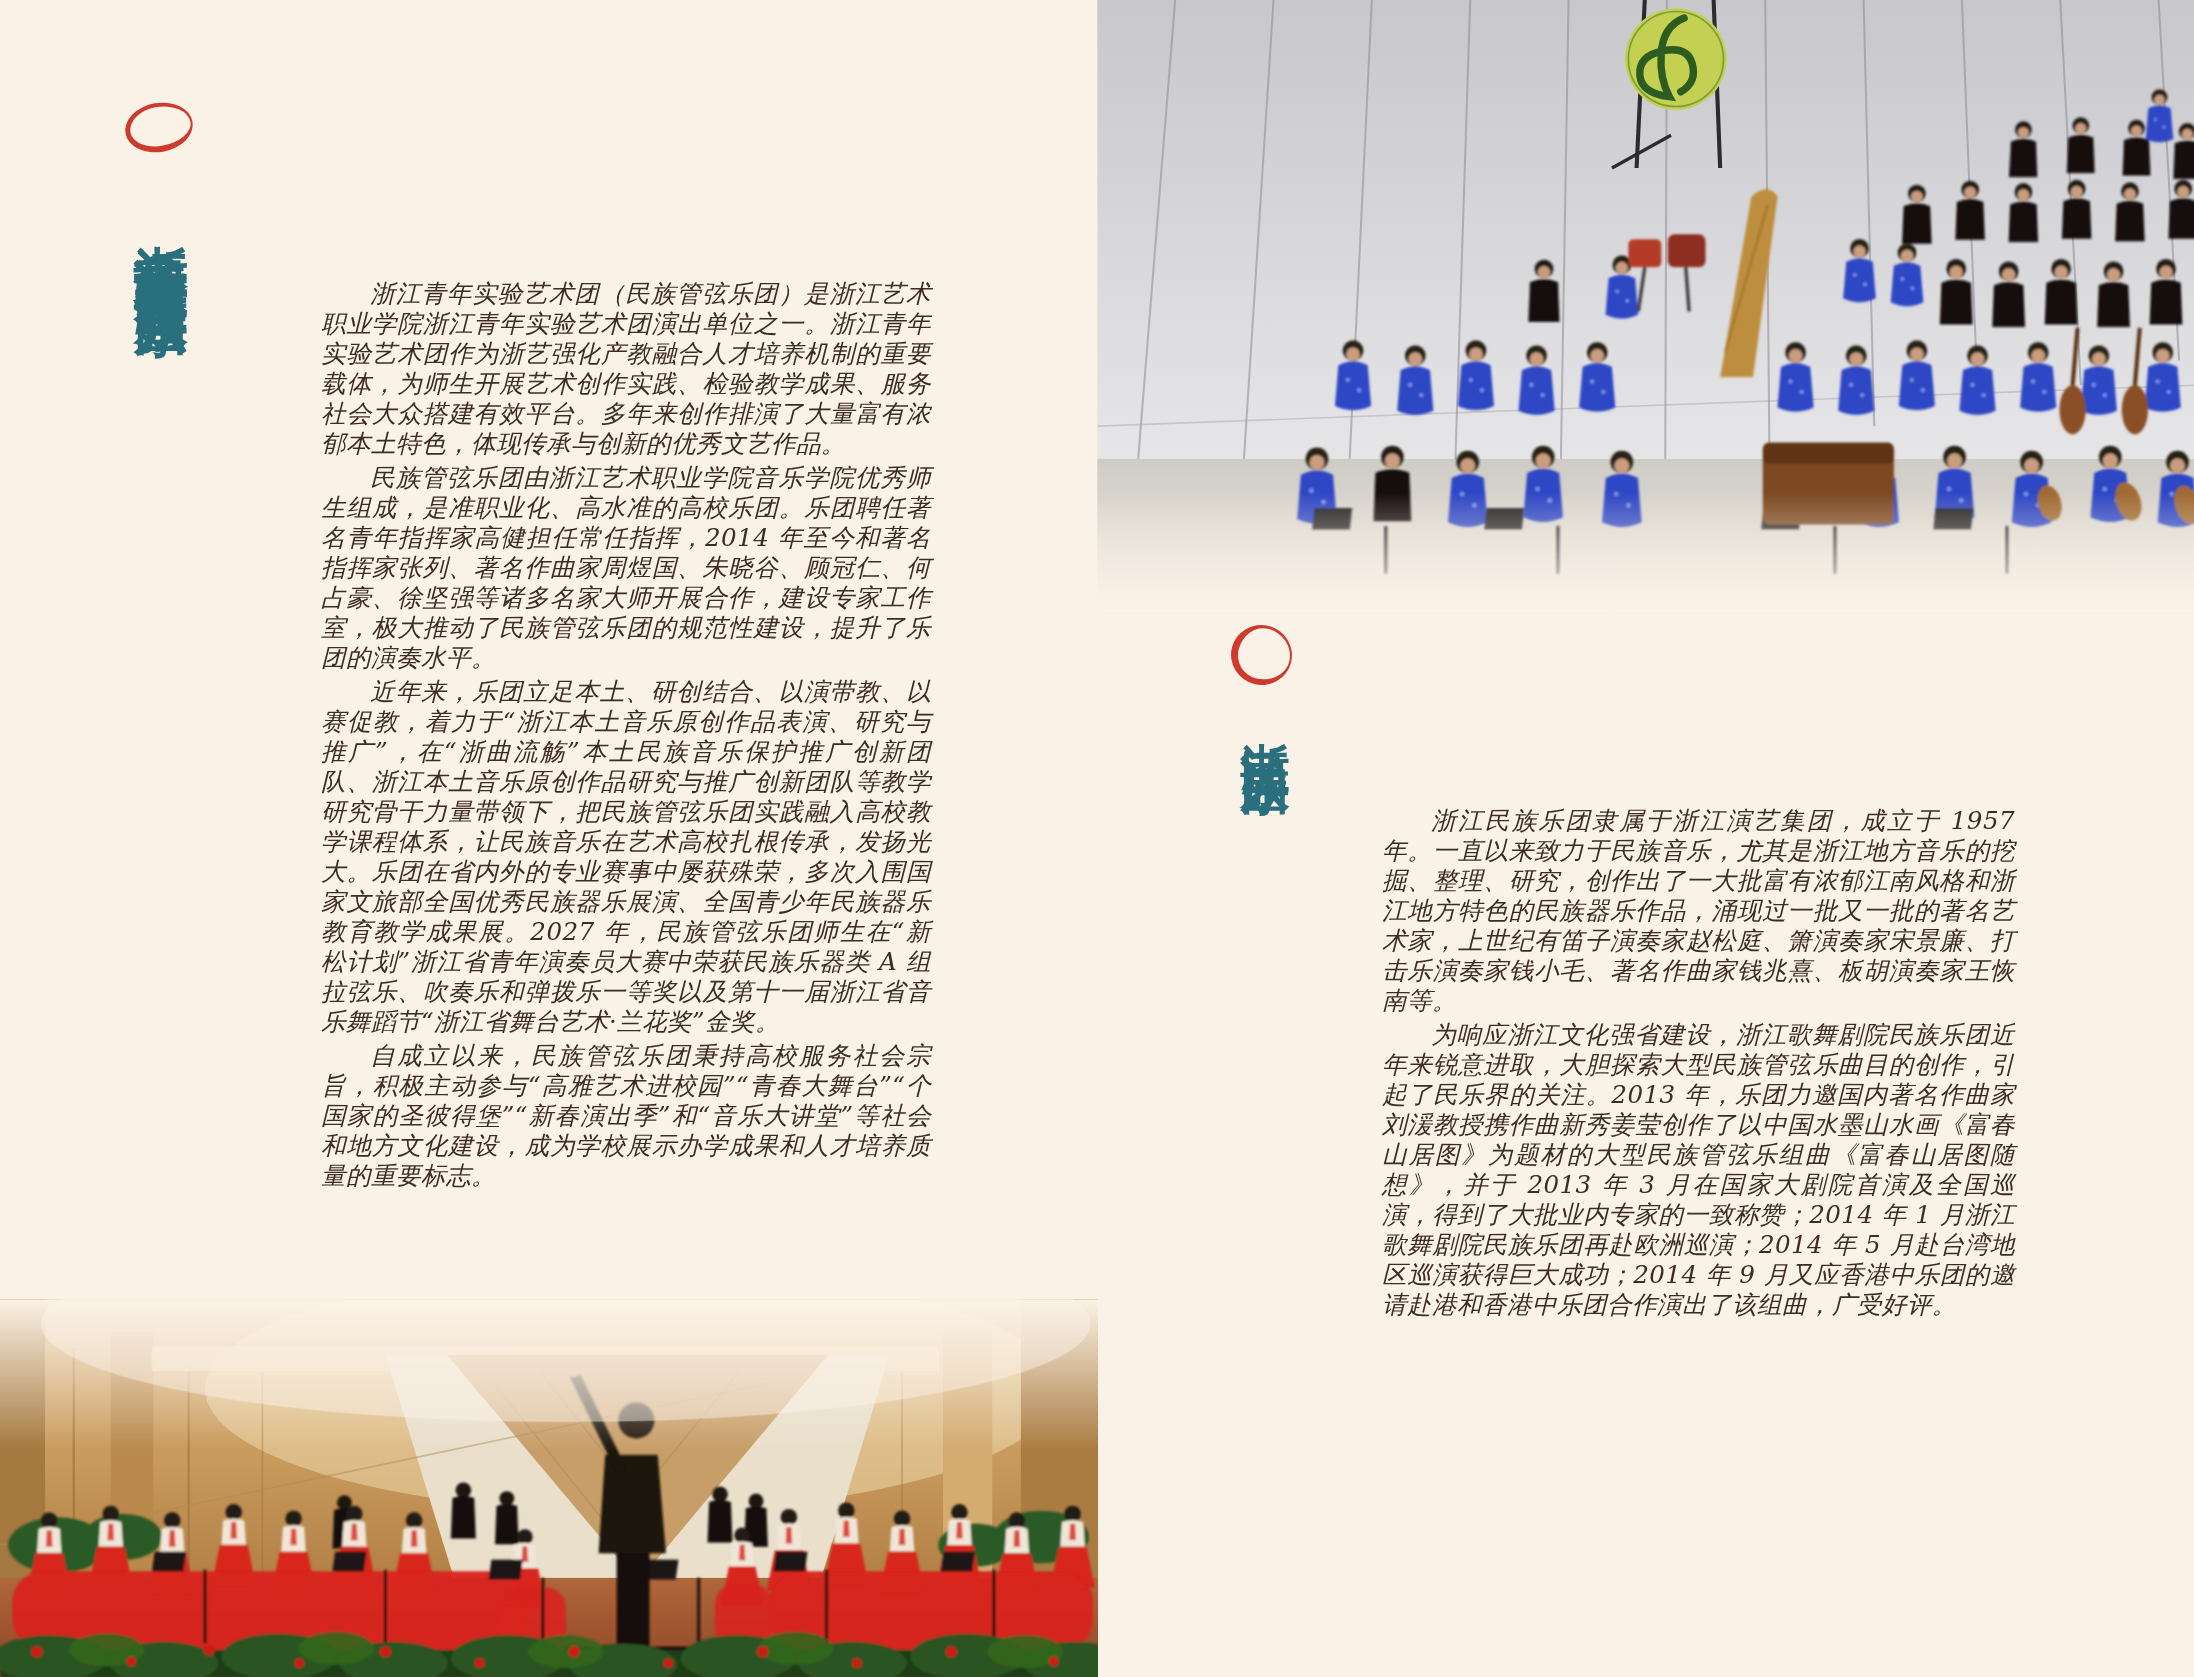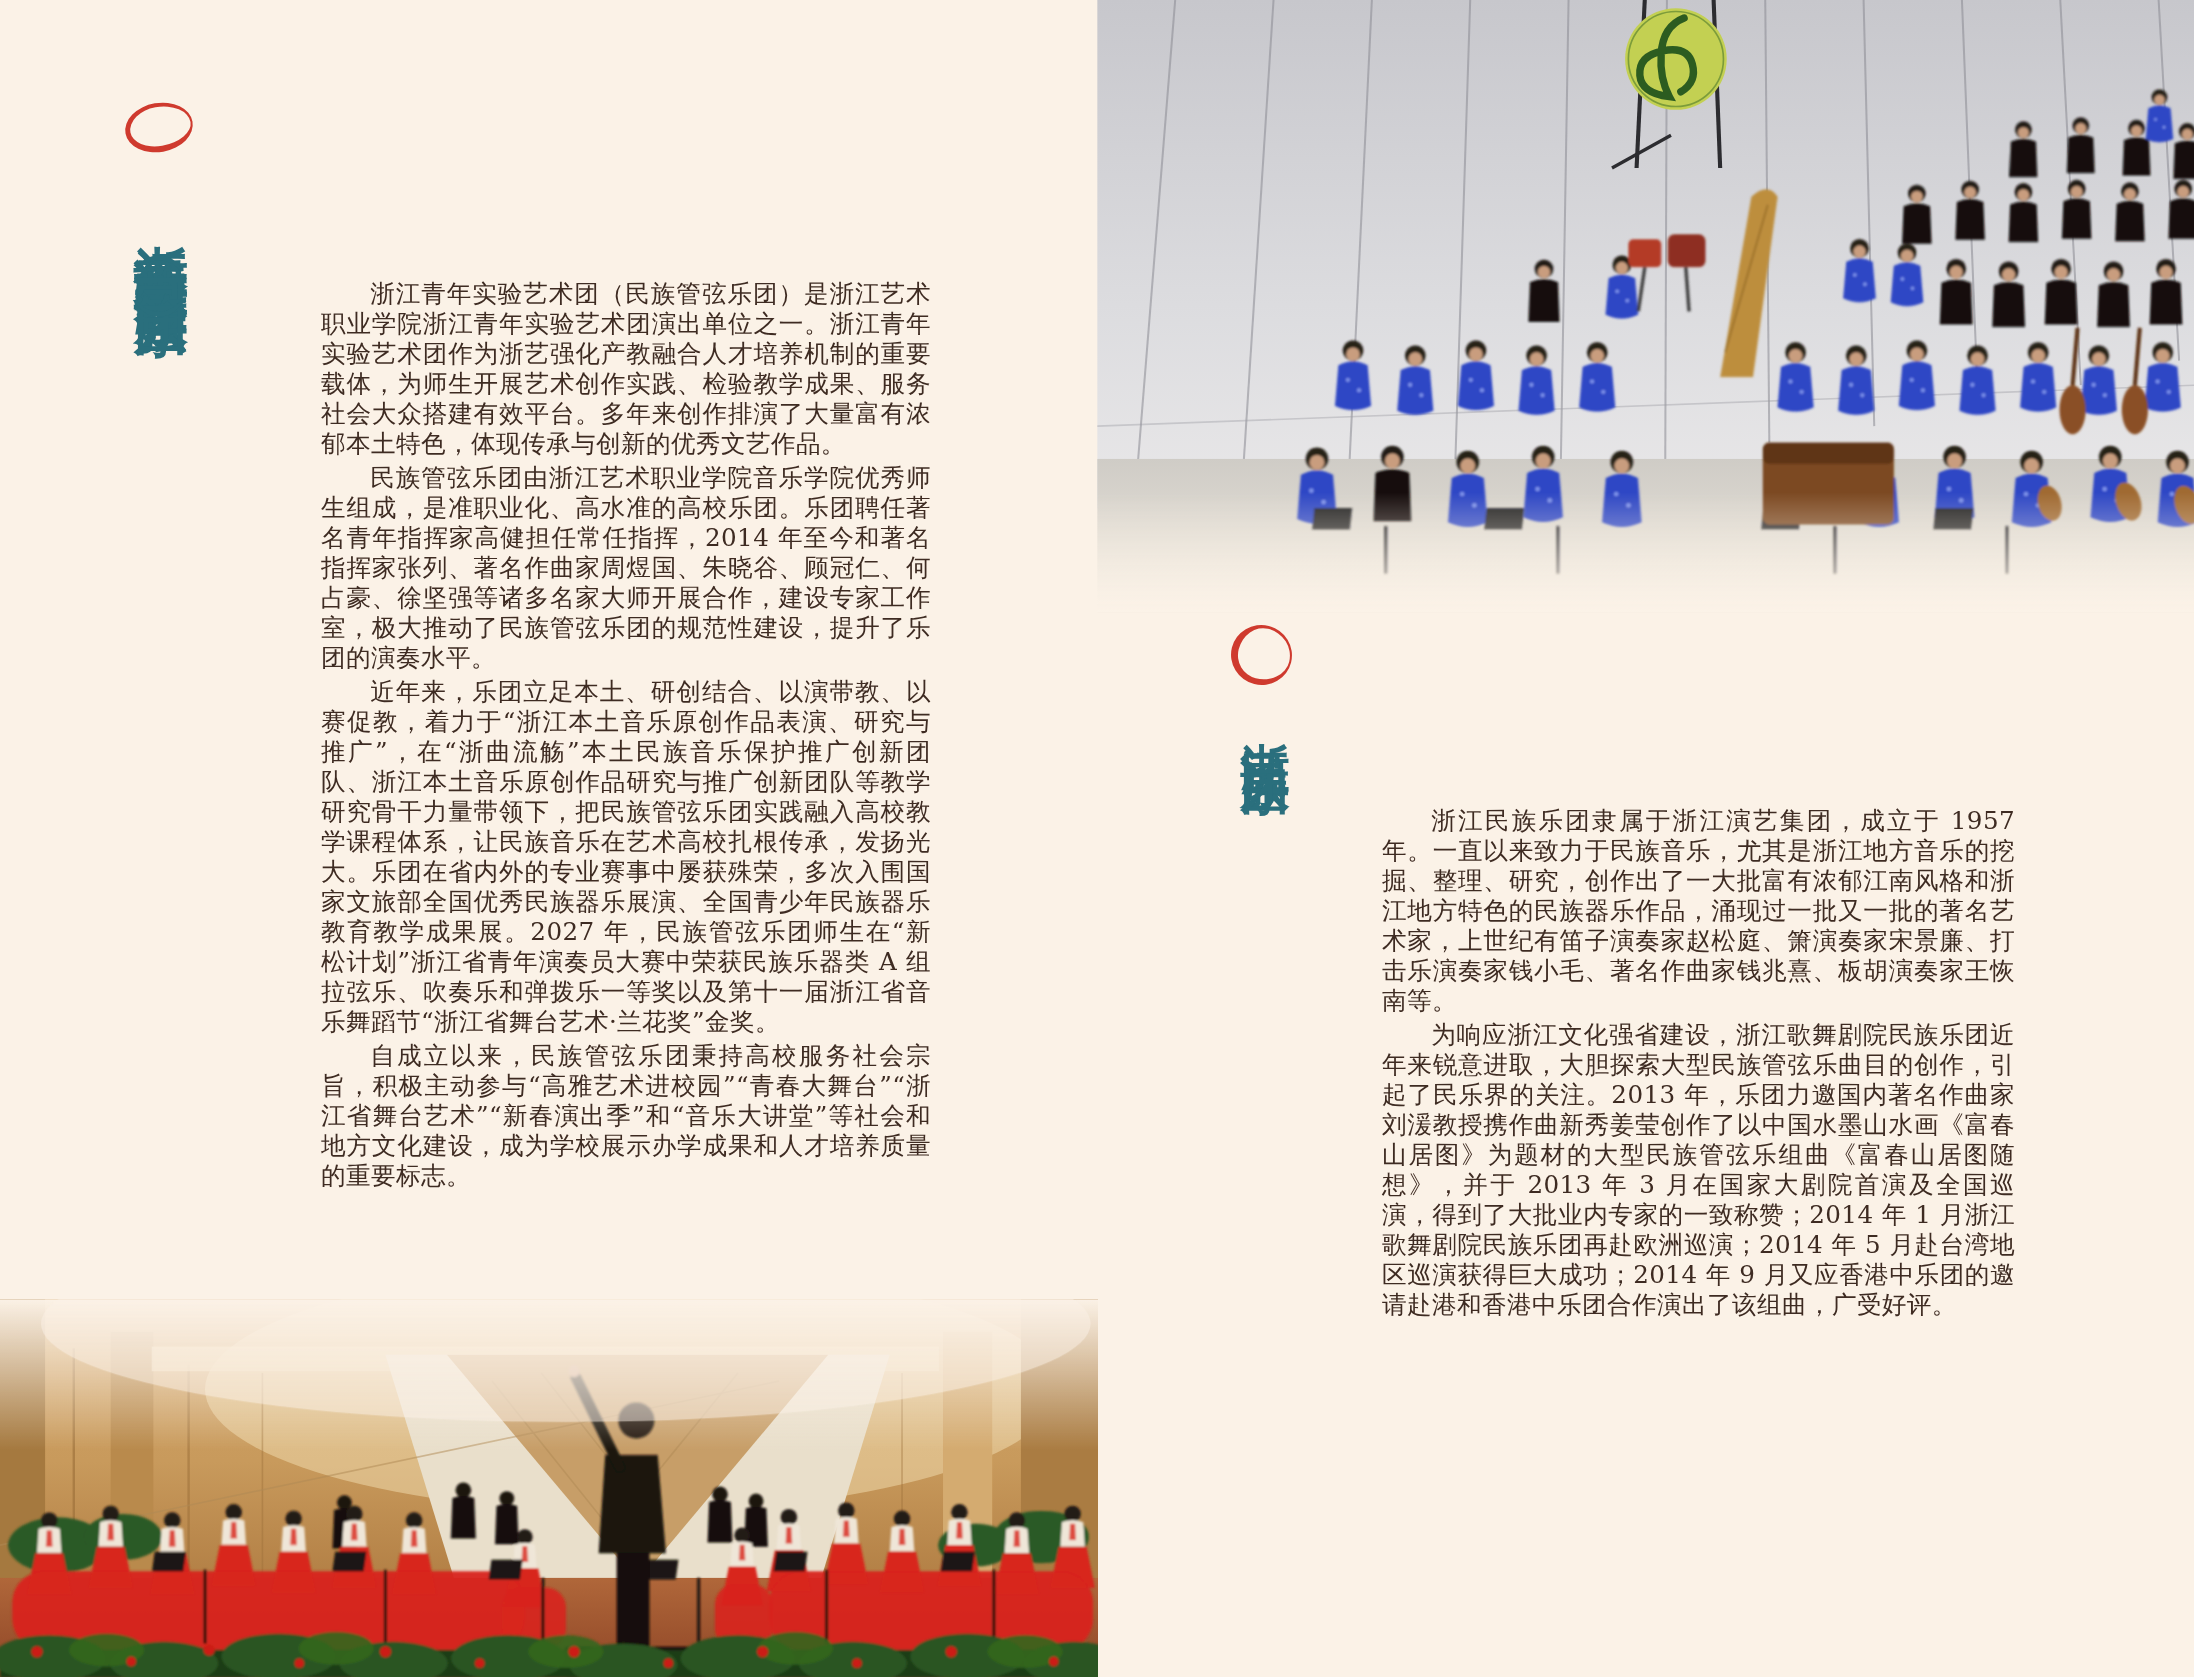--- a/index.html
+++ b/index.html
@@ -16,21 +16,21 @@
   .right-title{left:1233px;top:703px;font-size:49px;letter-spacing:5.7px;}
   
   .ring{position:absolute;border-radius:50%;border-style:solid;border-color:#cf3a2e;}
   .ring-left{left:125px;top:103px;width:61px;height:39px;border-width:4.1px 2.5px 6.6px 5.7px;transform:rotate(-10deg);}
   .ring-right{left:1231px;top:625px;width:52px;height:51px;border-width:3.3px 2.5px 6.6px 7.4px;transform:rotate(14deg);}
   
   .bodytext{
     position:absolute;color:#3e2b22;font-size:24.6px;line-height:30px;
     text-align:justify;text-justify:inter-ideograph;letter-spacing:0.4px;
   }
-  .bodytext p{margin:0 0 4.1px 0;text-indent:2em;}
+  .bodytext p{margin:0 0 4.1px 0;text-indent:2em;font-style:italic;}
   .left-body{left:321px;top:279px;width:610px;}
   .right-body{left:1382px;top:806px;width:633px;}
   
   .photo{position:absolute;overflow:hidden;}
   .photo-top{left:1097px;top:0;width:1098px;height:613px;}
   .photo-bottom{left:0;top:1299px;width:1098px;height:379px;}
   .photo svg{display:block;}
 </style>
 </head>
 <body>
@@ -193,21 +193,21 @@
     </svg>
   </div>
 
   <div class="ring ring-left"></div>
   <div class="vtitle left-title">浙江青年实验艺术团（民族管弦乐团）</div>
 
   <div class="bodytext left-body">
     <p>浙江青年实验艺术团（民族管弦乐团）是浙江艺术职业学院浙江青年实验艺术团演出单位之一。浙江青年实验艺术团作为浙艺强化产教融合人才培养机制的重要载体，为师生开展艺术创作实践、检验教学成果、服务社会大众搭建有效平台。多年来创作排演了大量富有浓郁本土特色，体现传承与创新的优秀文艺作品。</p>
     <p>民族管弦乐团由浙江艺术职业学院音乐学院优秀师生组成，是准职业化、高水准的高校乐团。乐团聘任著名青年指挥家高健担任常任指挥，2014 年至今和著名指挥家张列、著名作曲家周煜国、朱晓谷、顾冠仁、何占豪、徐坚强等诸多名家大师开展合作，建设专家工作室，极大推动了民族管弦乐团的规范性建设，提升了乐团的演奏水平。</p>
     <p>近年来，乐团立足本土、研创结合、以演带教、以赛促教，着力于“浙江本土音乐原创作品表演、研究与推广”，在“浙曲流觞”本土民族音乐保护推广创新团队、浙江本土音乐原创作品研究与推广创新团队等教学研究骨干力量带领下，把民族管弦乐团实践融入高校教学课程体系，让民族音乐在艺术高校扎根传承，发扬光大。乐团在省内外的专业赛事中屡获殊荣，多次入围国家文旅部全国优秀民族器乐展演、全国青少年民族器乐教育教学成果展。2027 年，民族管弦乐团师生在“新松计划”浙江省青年演奏员大赛中荣获民族乐器类 A 组拉弦乐、吹奏乐和弹拨乐一等奖以及第十一届浙江省音乐舞蹈节“浙江省舞台艺术·兰花奖”金奖。</p>
-    <p>自成立以来，民族管弦乐团秉持高校服务社会宗旨，积极主动参与“高雅艺术进校园”“青春大舞台”“浙江省舞台艺术”“新春演出季”和“音乐大讲堂”等社会和地方文化建设，成为学校展示办学成果和人才培养质量的重要标志。</p>
+    <p>自成立以来，民族管弦乐团秉持高校服务社会宗旨，积极主动参与“高雅艺术进校园”“青春大舞台”“个国家的圣彼得堡”“新春演出季”和“音乐大讲堂”等社会和地方文化建设，成为学校展示办学成果和人才培养质量的重要标志。</p>
   </div>
 
   <div class="ring ring-right"></div>
   <div class="vtitle right-title">浙江民族乐团</div>
 
   <div class="bodytext right-body">
     <p>浙江民族乐团隶属于浙江演艺集团，成立于 1957 年。一直以来致力于民族音乐，尤其是浙江地方音乐的挖掘、整理、研究，创作出了一大批富有浓郁江南风格和浙江地方特色的民族器乐作品，涌现过一批又一批的著名艺术家，上世纪有笛子演奏家赵松庭、箫演奏家宋景廉、打击乐演奏家钱小毛、著名作曲家钱兆熹、板胡演奏家王恢南等。</p>
     <p>为响应浙江文化强省建设，浙江歌舞剧院民族乐团近年来锐意进取，大胆探索大型民族管弦乐曲目的创作，引起了民乐界的关注。2013 年，乐团力邀国内著名作曲家刘湲教授携作曲新秀姜莹创作了以中国水墨山水画《富春山居图》为题材的大型民族管弦乐组曲《富春山居图随想》，并于 2013 年 3 月在国家大剧院首演及全国巡演，得到了大批业内专家的一致称赞；2014 年 1 月浙江歌舞剧院民族乐团再赴欧洲巡演；2014 年 5 月赴台湾地区巡演获得巨大成功；2014 年 9 月又应香港中乐团的邀请赴港和香港中乐团合作演出了该组曲，广受好评。</p>
   </div>
 

